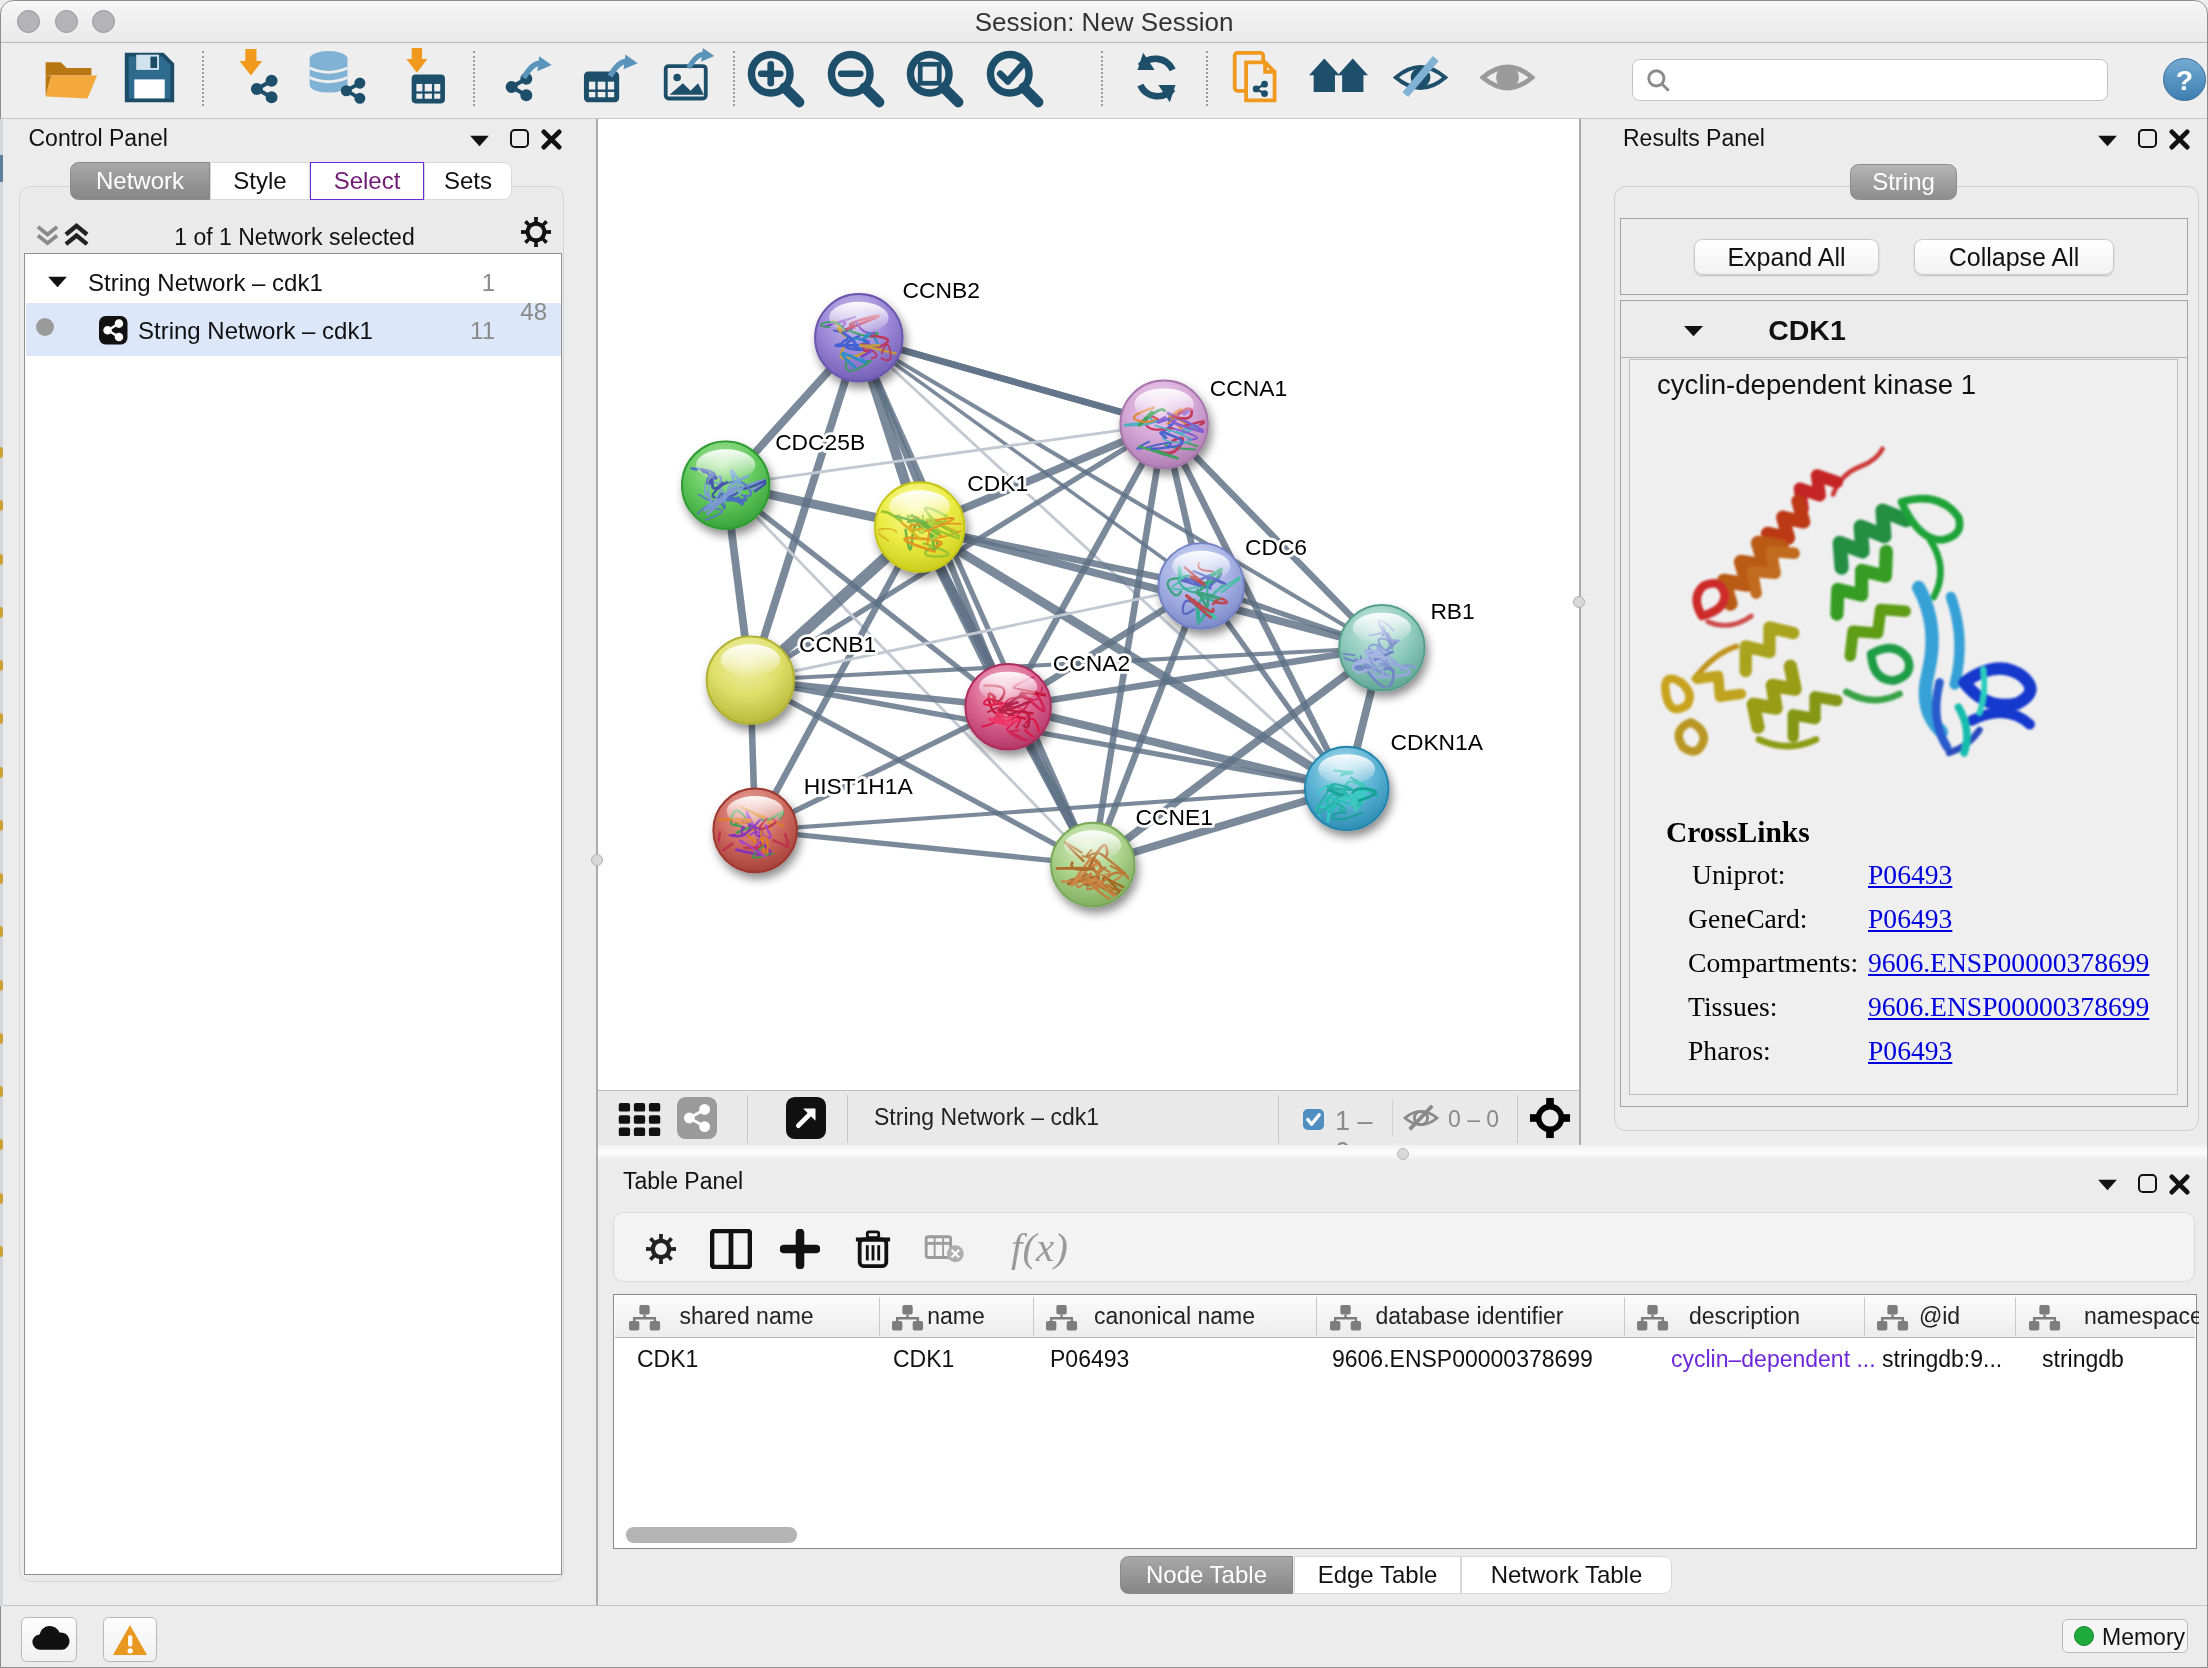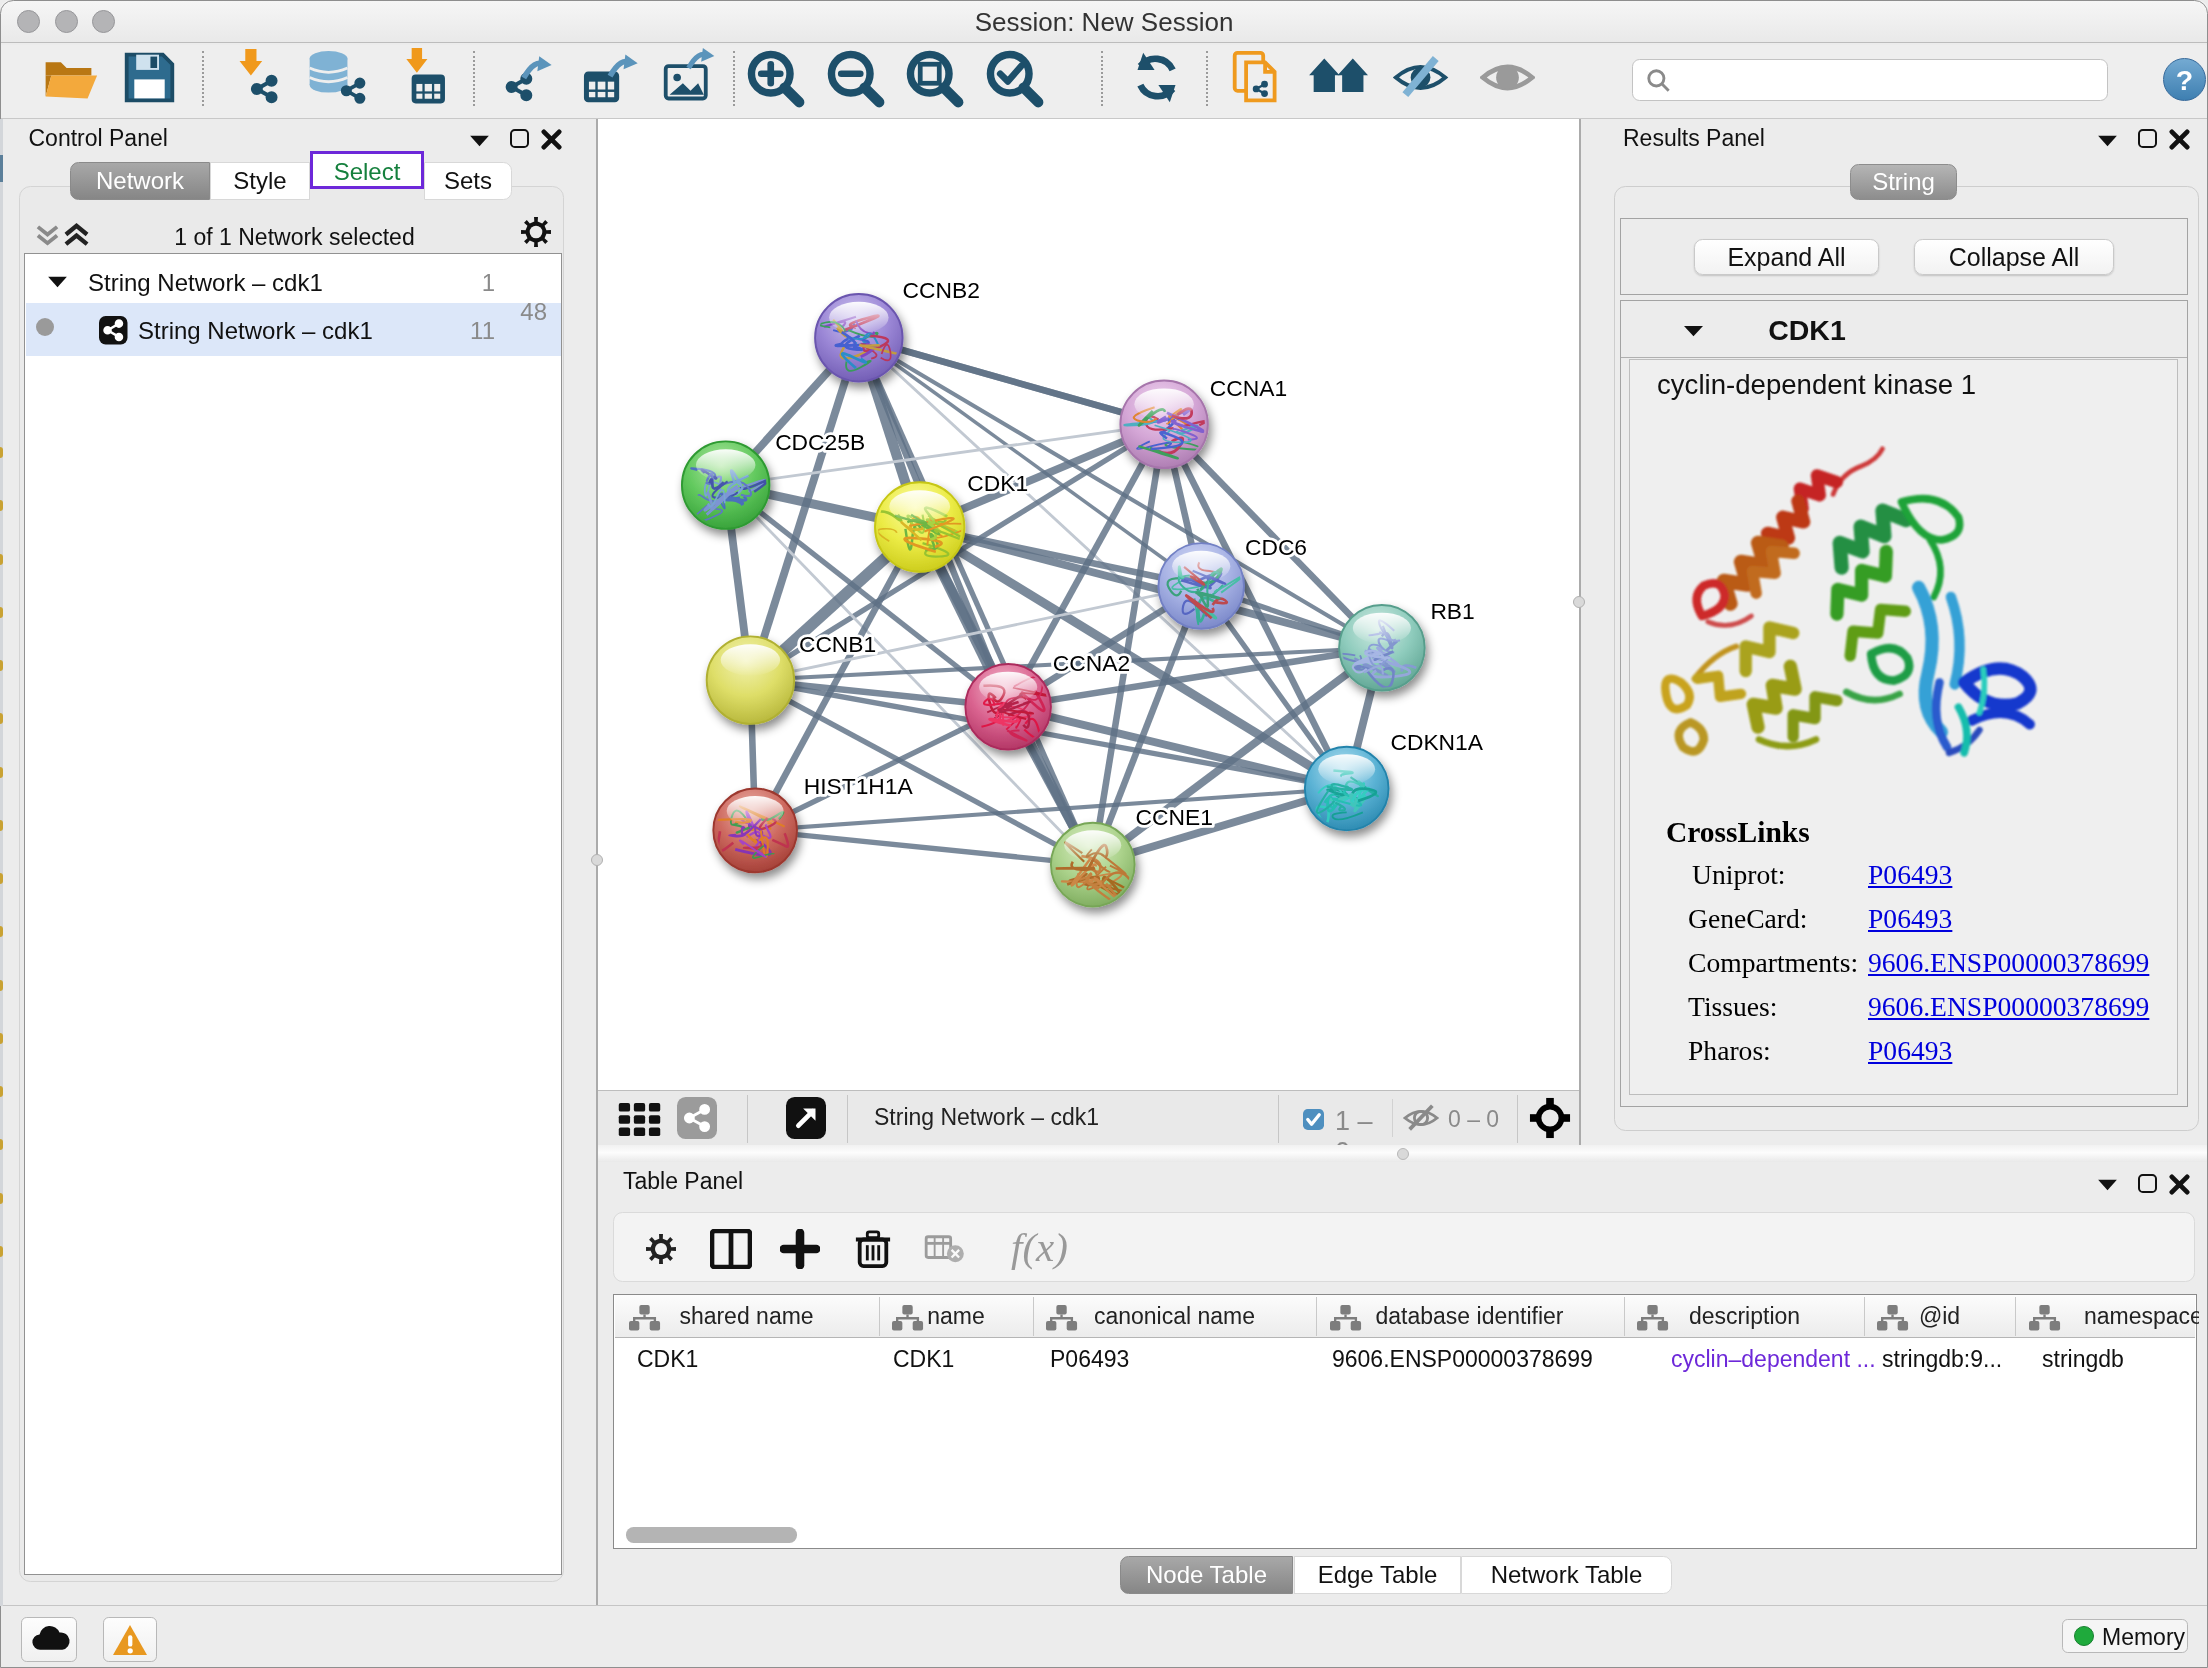--- a/index.html
+++ b/index.html
@@ -186,21 +186,21 @@
 <div style="position:absolute;left:28.5px;top:125px;width:399px;height:27px;font-size:23px;color:#111;">Control Panel</div>
 <svg width="23" height="15" viewBox="0 0 24 16" style="position:absolute;left:468px;top:133px;">
     <path d="M2 3 L22 3 L12 14 Z" fill="#111"></path>
   </svg>
 <div style="position:absolute;left:510px;top:129px;width:19px;height:19px;border:2.9px solid #111;border-radius:4.8px;"></div>
 <svg width="21" height="21" viewBox="0 0 22 22" style="position:absolute;left:541px;top:129px;">
     <path d="M3 3 L19 19 M19 3 L3 19" stroke="#111" stroke-width="5" stroke-linecap="round"></path>
   </svg>
 <div style="position:absolute;left:70px;top:162px;width:140px;height:38px;background:linear-gradient(#a8a8a8,#868686);color:#fff;border:1px solid #8a8a8a;border-radius:8.6px 0 0 8.6px;font-size:24px;text-align:center;line-height:36px;z-index:3;">Network</div>
 <div style="position:absolute;left:210px;top:162px;width:100px;height:38px;background:#ffffff;color:#111;border:1px solid #d8d8d8;font-size:24px;text-align:center;line-height:36px;z-index:3;">Style</div>
-<div style="position:absolute;left:310px;top:151px;width:114px;height:38px;background:#ffffff;color:#15803d;border:3px solid #6d28d9;font-size:24px;text-align:center;line-height:36px;z-index:3;">Select</div>
+<div style="position:absolute;left:310px;top:162px;width:114px;height:38px;background:#ffffff;color:#701a75;border:1px solid #6d28d9;font-size:24px;text-align:center;line-height:36px;z-index:3;">Select</div>
 <div style="position:absolute;left:424px;top:162px;width:88px;height:38px;background:#ffffff;color:#111;border:1px solid #d8d8d8;border-radius:0 8.6px 8.6px 0;font-size:24px;text-align:center;line-height:36px;z-index:3;">Sets</div>
 <div style="position:absolute;left:19px;top:186px;width:545px;height:1396px;background:#eaeaea;border:1.9px solid #d4d4d4;border-radius:11.4px;"></div>
 <svg width="25" height="23" viewBox="0 0 26 24" style="position:absolute;left:35px;top:224px;">
     <g fill="none" stroke="#8a8a8a" stroke-width="4">
       <path d="M3 3 L13 11 L23 3"></path>
       <path d="M3 12 L13 20 L23 12"></path>
     </g>
   </svg>
 <svg width="27" height="25" viewBox="0 0 28 26" style="position:absolute;left:63px;top:223px;">
     <g fill="none" stroke="#222" stroke-width="4.5">

